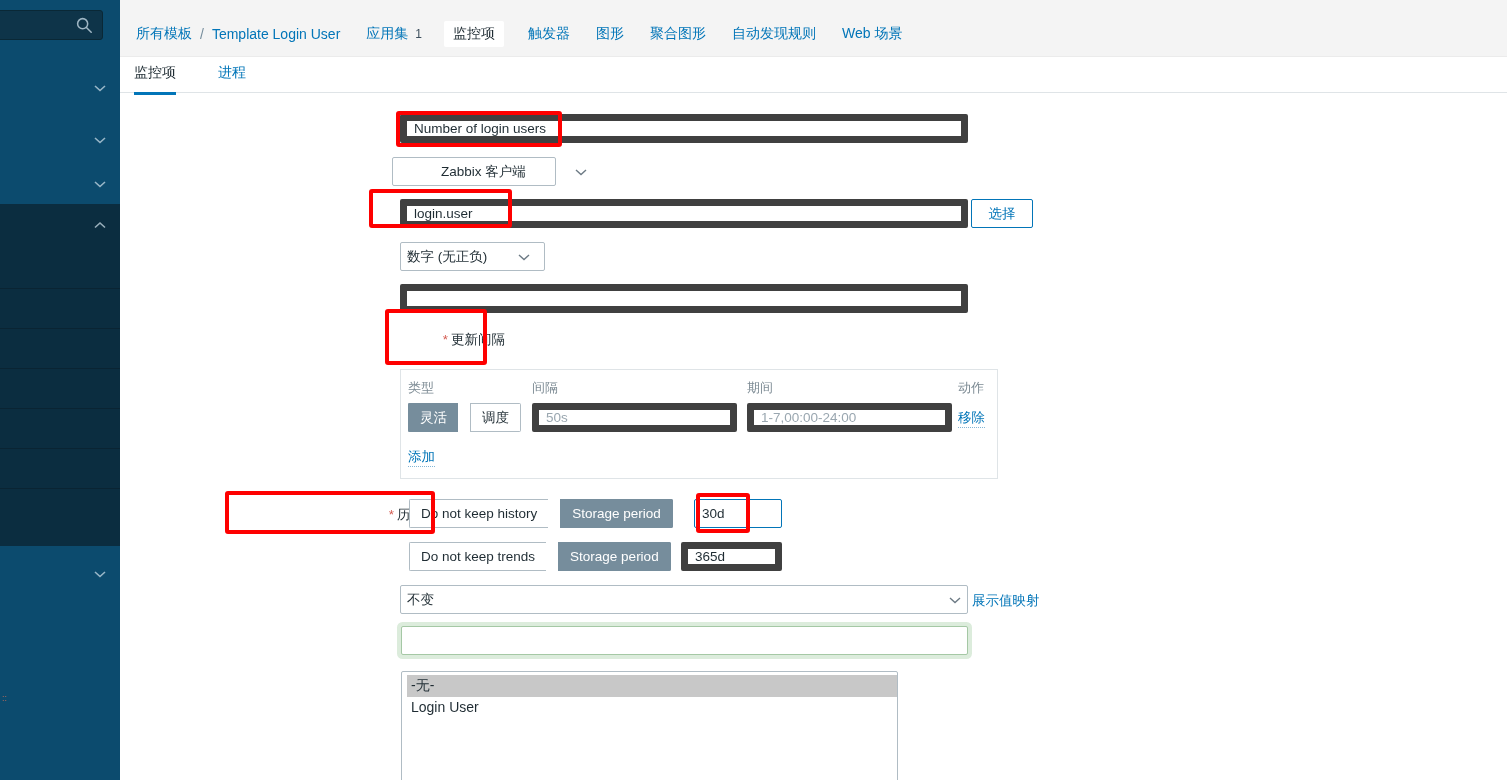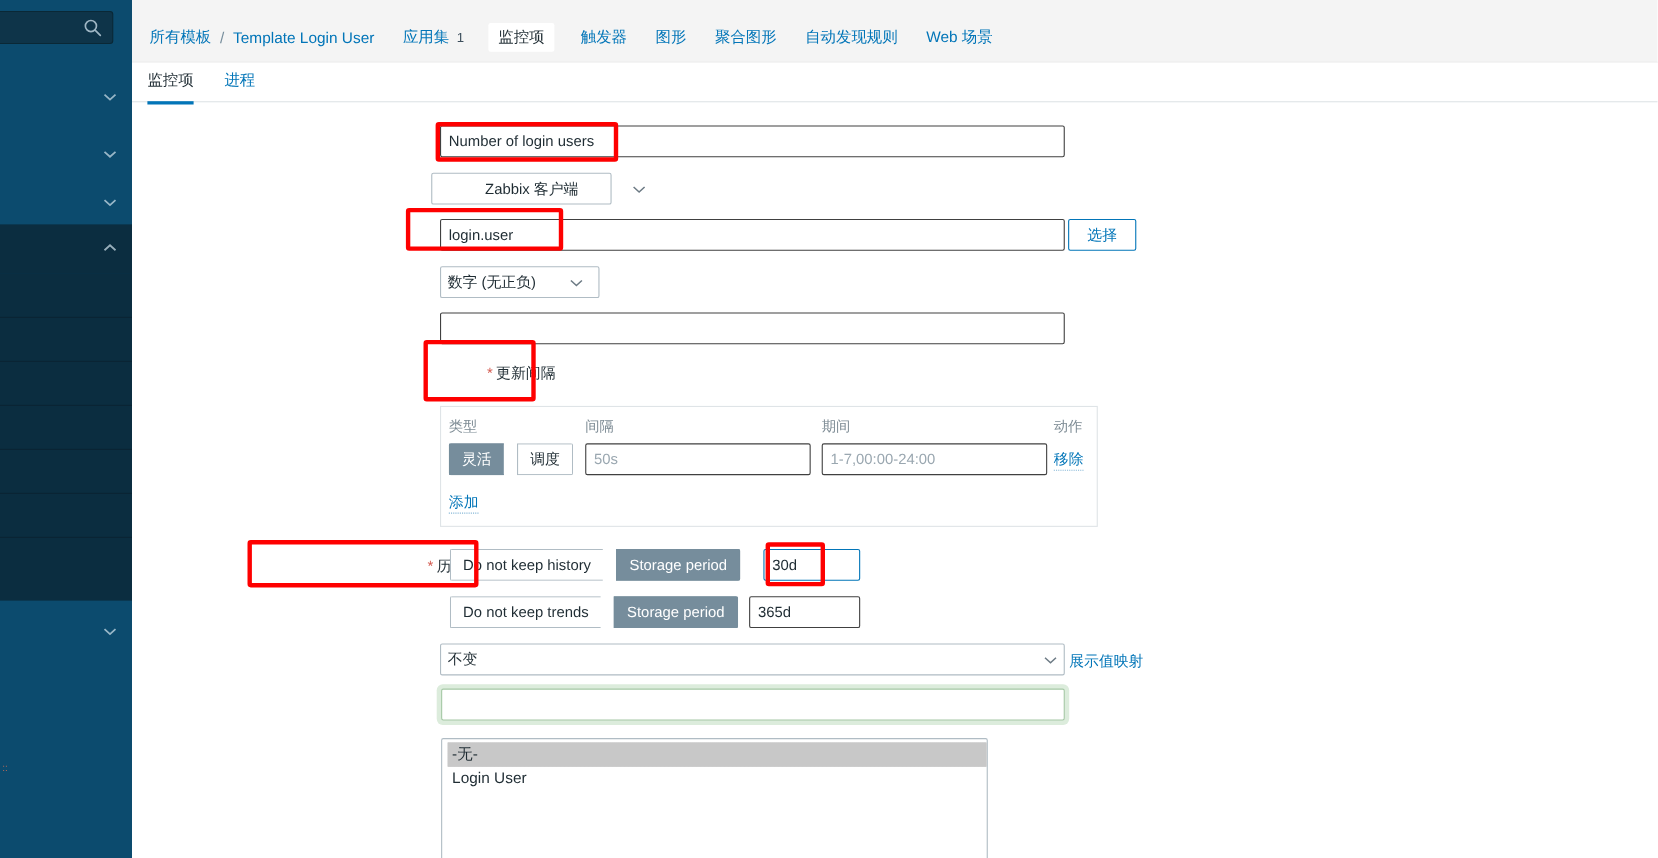--- a/index.html
+++ b/index.html
@@ -111,21 +111,21 @@
     text-align: right;
     font-size: 13.5px;
     color: #1f2c33;
     white-space: nowrap;
   }
   .req { color: #d45c52; margin-right: 3px; }
 
   input.tf, .fakefield {
     position: absolute;
     height: 29px;
-    border: 1px solid #404040;
+    border: 7px solid #404040;
     background: #ffffff;
     font-family: "Liberation Sans", "DejaVu Sans", sans-serif;
     font-size: 13.5px;
     color: #1f2c33;
     padding: 0 7px;
     border-radius: 2px;
     outline: none;
     line-height: 27px;
   }
   input.tf::placeholder { color: #9aa7b0; }
@@ -319,21 +319,21 @@
         <span class="crumb">聚合图形</span>
         <span class="crumb-sp"></span>
         <span class="crumb">自动发现规则</span>
         <span class="crumb-sp"></span>
         <span class="crumb">Web 场景</span>
       </div>
     </div>
 
     <div id="tabstrip">
       <span class="tab active" style="left:14px;">监控项</span>
-      <span class="tab inactive" style="left:84px;">进程</span>
+      <span class="tab inactive" style="left:98px;">进程</span>
     </div>
 
     <span class="row-label" style="left:160px; top:121px; width:225px;">
       <span class="req">*</span><span>名称</span>
     </span>
     <input class="tf" style="left: 280px; top: 114px; width: 568px;" value="Number of login users">
 
     <span class="row-label" style="left:160px; top:164px; width:225px;">类型</span>
     <select class="sel" style="left:272px; top:157px; width:164px;padding-left:48px;">
       <option>Zabbix 客户端</option>

